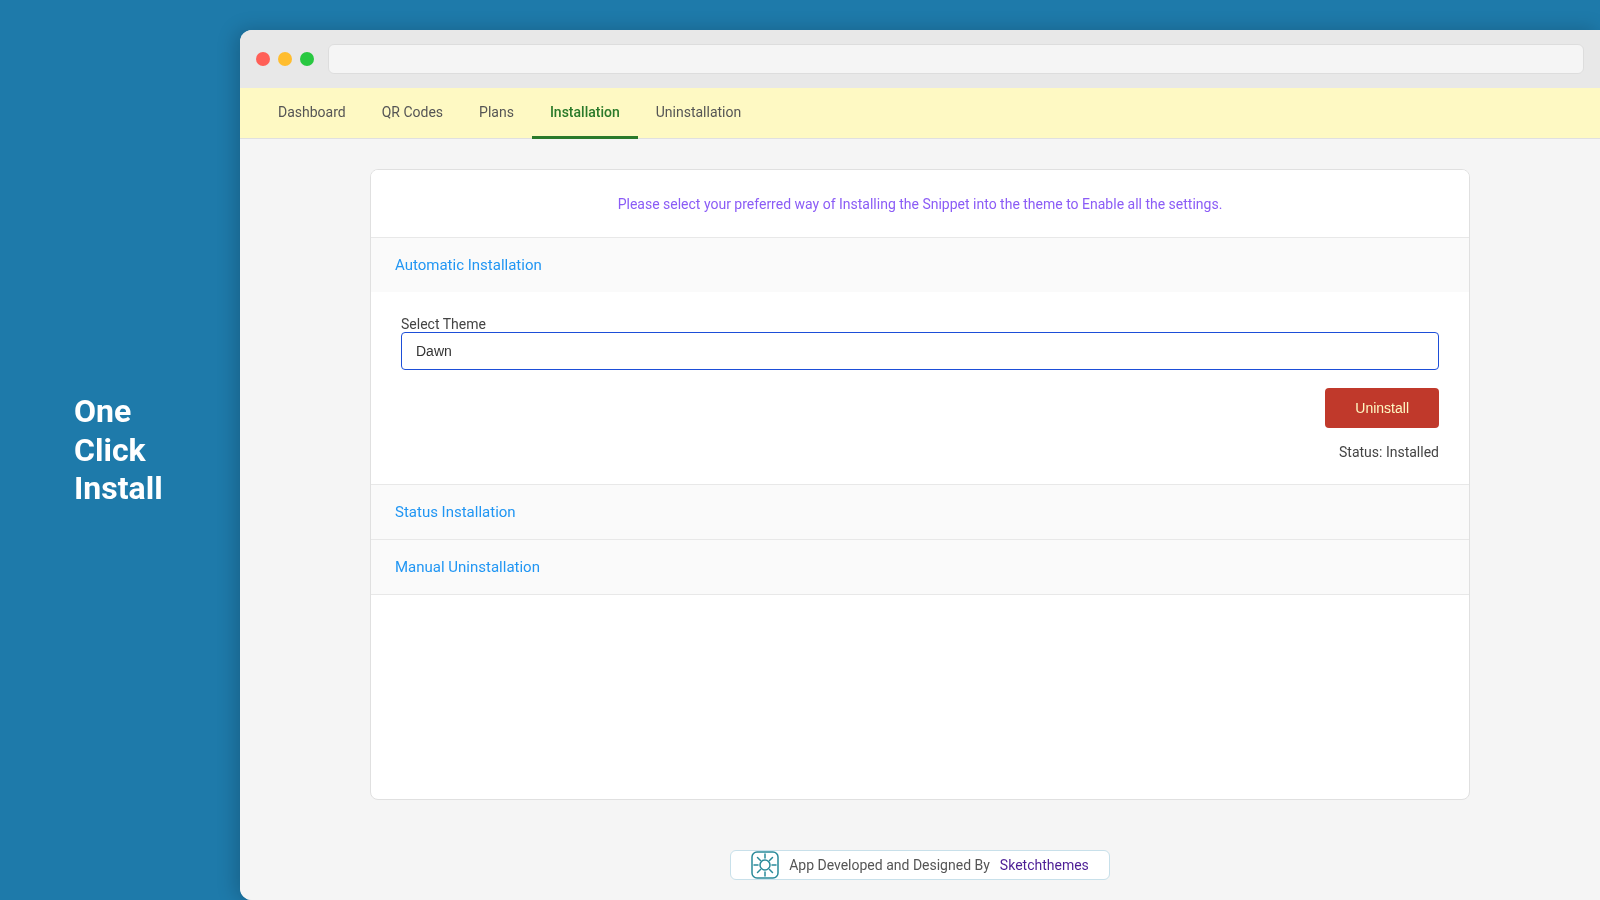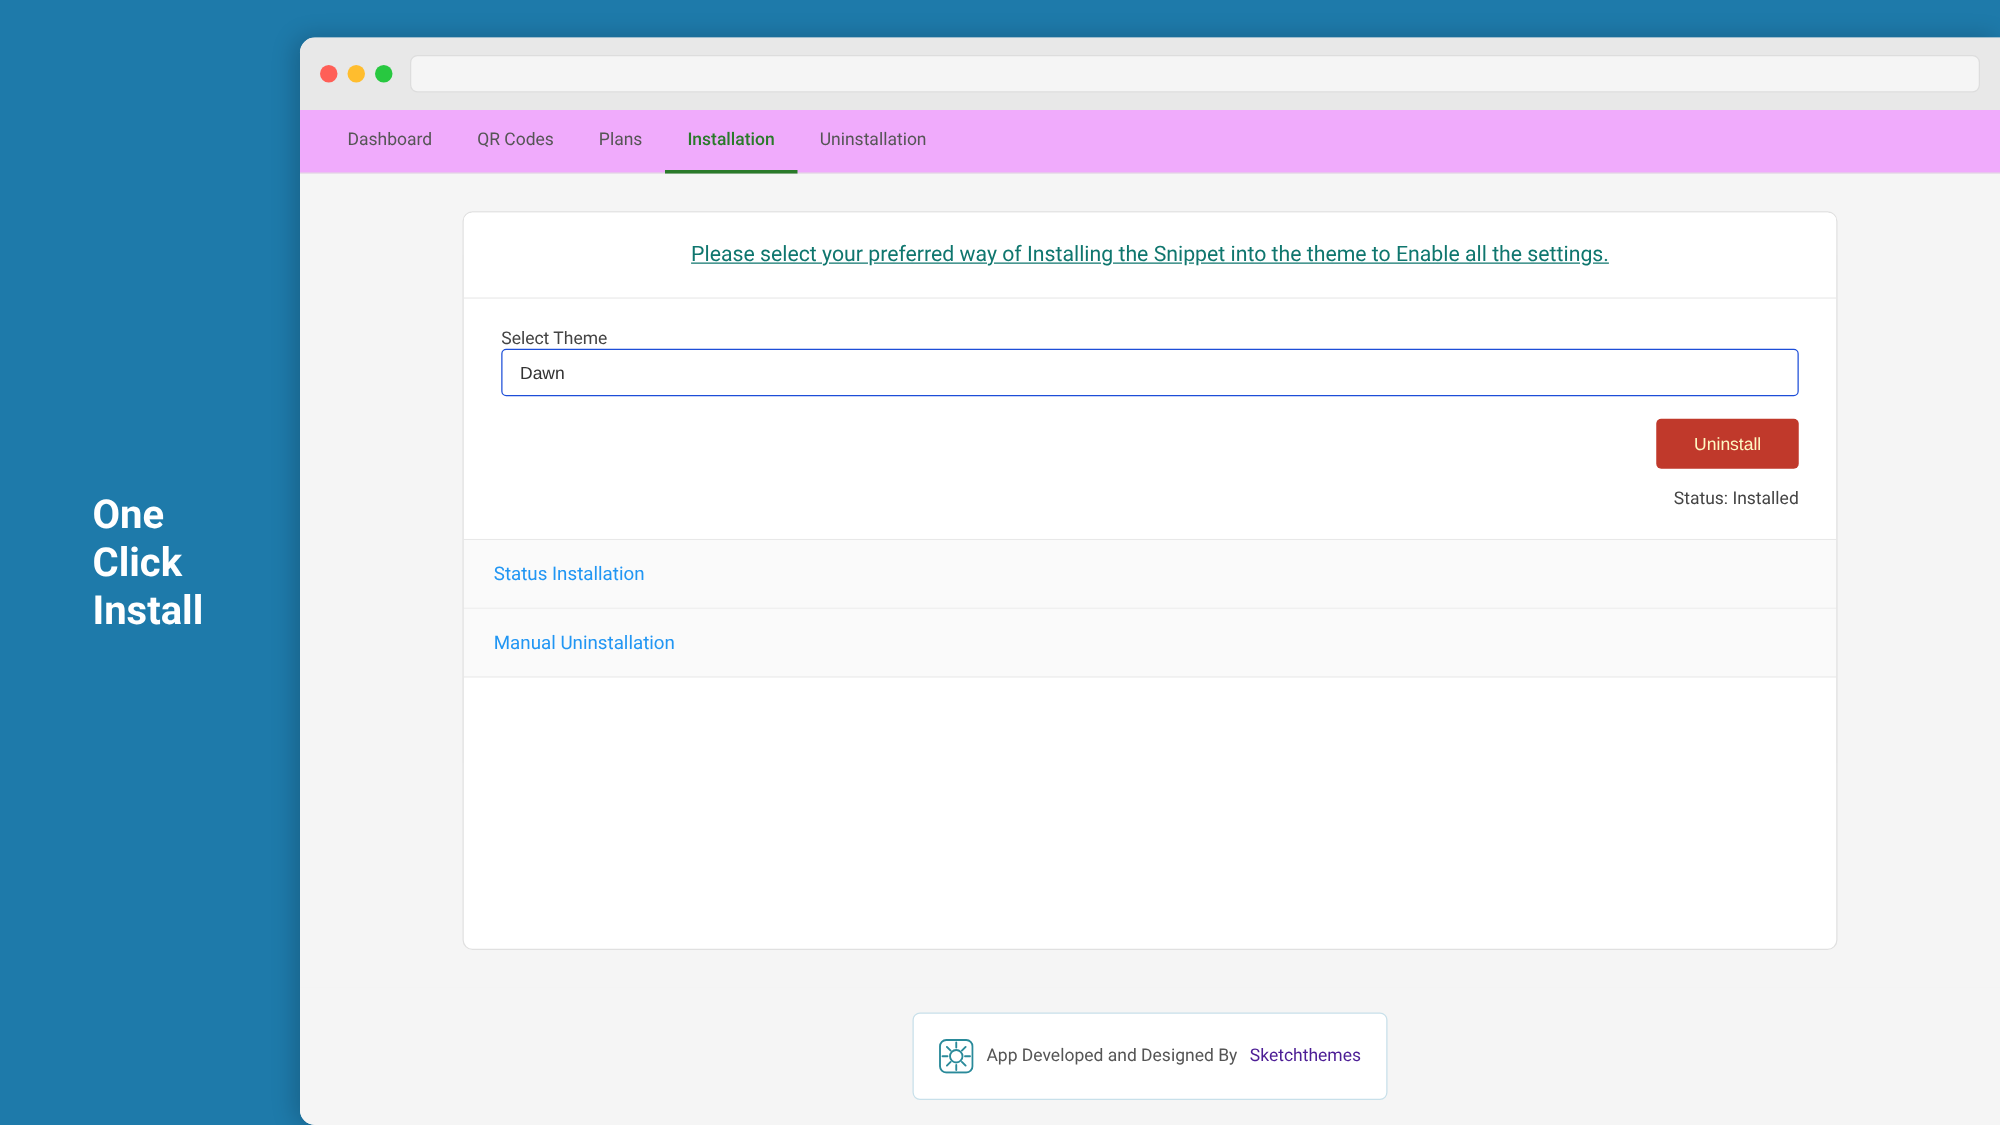--- a/index.html
+++ b/index.html
@@ -69,21 +69,21 @@
     .url-bar {
       flex: 1;
       height: 30px;
       background-color: #f5f5f5;
       border-radius: 6px;
       border: 1px solid #ddd;
     }
 
     
     .nav-tabs {
-      background-color: #f0abfc;
+      background-color: #fef9c3;
       display: flex;
       align-items: center;
       padding: 0 20px;
       border-bottom: 1px solid #e0e0e0;
       flex-shrink: 0;
     }
     .nav-tab {
       padding: 16px 18px;
       font-size: 14px;
       color: #555;
@@ -118,23 +118,22 @@
     }
 
     
     .card-header {
       padding: 24px 30px;
       text-align: center;
       border-bottom: 1px solid #e8e8e8;
       background-color: #ffffff;
     }
     .card-header-text {
-      font-size: 17px;
-      color: #0f766e;
-      text-decoration: underline;
+      font-size: 14px;
+      color: #8b5cf6;
     }
 
     
     .accordion-section {
       border-bottom: 1px solid #e8e8e8;
     }
     .accordion-header {
       padding: 18px 24px;
       background-color: #fafafa;
       cursor: pointer;
@@ -204,21 +203,21 @@
       display: flex;
       justify-content: center;
       flex-shrink: 0;
     }
     .footer-badge {
       display: flex;
       align-items: center;
       gap: 10px;
       border: 1px solid #c8e0ea;
       border-radius: 6px;
-      padding: 20px 20px;
+      padding: 0 20px;
       background-color: #ffffff;
       font-size: 14px;
       color: #555;
       text-align: center;
     }
     .footer-badge-link {
       color: #4c1d95;
       text-decoration: none;
     }
     .footer-icon {
@@ -257,20 +256,23 @@
   </div>
 
   <div class="page-content">
     <div class="content-card">
 
       <div class="card-header">
         <span class="card-header-text">Please select your preferred way of Installing the Snippet into the theme to Enable all the settings.</span>
       </div>
 
       <div class="accordion-section">
+        <div class="accordion-header">
+          <span class="accordion-header-link">Automatic Installation</span>
+        </div>
         <div class="accordion-body">
           <label class="form-label">Select Theme</label>
           <select class="theme-select">
             <option>Dawn</option>
           </select>
           <div class="action-row">
             <button class="btn-uninstall">Uninstall</button>
           </div>
           <div class="status-text">Status: Installed</div>
         </div>

